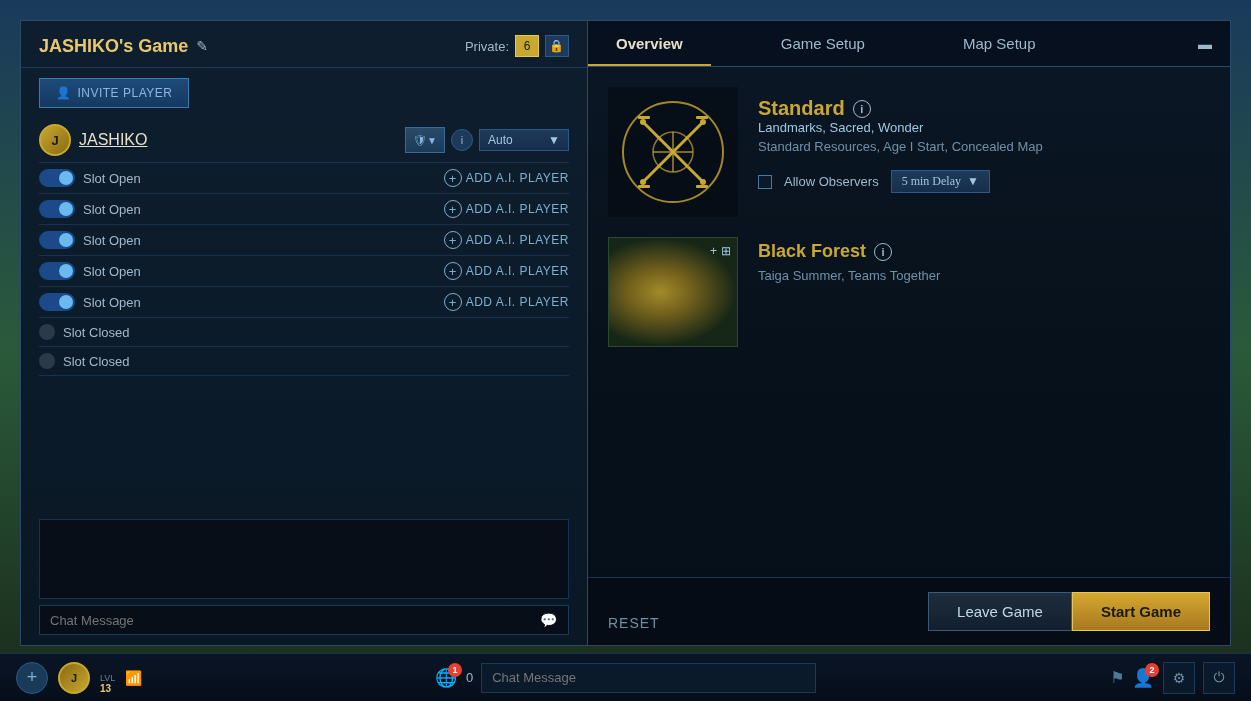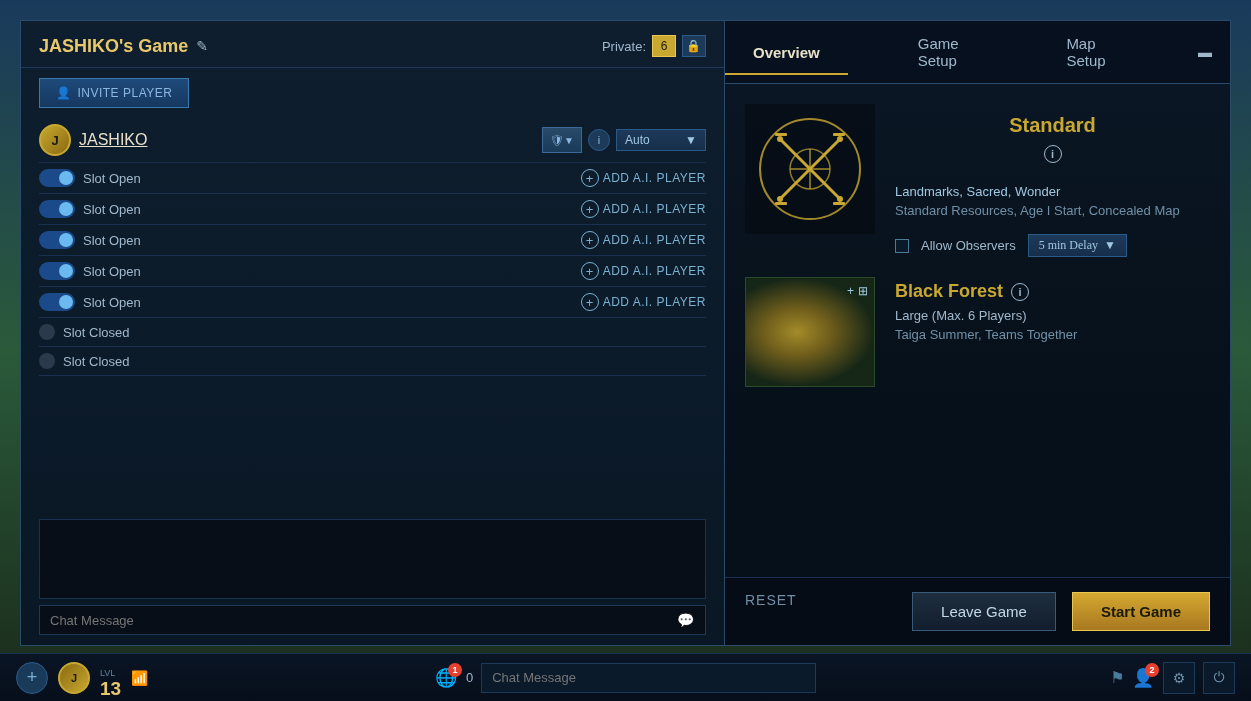--- a/index.html
+++ b/index.html
@@ -25,21 +25,21 @@
       top: 20px;
       left: 20px;
       right: 20px;
       bottom: 55px;
       display: flex;
       z-index: 10;
     }
 
     
     .left-panel {
-      width: 705px;
+      width: 568px;
       background: linear-gradient(180deg, #0e1e2e 0%, #0a1825 100%);
       border: 1px solid #2a4a6a;
       display: flex;
       flex-direction: column;
     }
 
     .left-header {
       padding: 14px 18px 10px;
       border-bottom: 1px solid #1e3a5a;
       display: flex;
@@ -418,22 +418,21 @@
       padding-top: 10px;
     }
 
     .mode-title {
       color: #c8a830;
       font-size: 20px;
       font-weight: bold;
       display: flex;
       align-items: center;
       gap: 8px;
-      margin-bottom: 21px;
-      flex-direction: column;
+      margin-bottom: 0;
     }
 
     .info-circle {
       width: 18px;
       height: 18px;
       border: 1px solid #a0b8cc;
       border-radius: 50%;
       display: flex;
       align-items: center;
       justify-content: center;
@@ -551,25 +550,24 @@
     }
 
     .map-biome {
       color: #7090a8;
       font-size: 13px;
     }
 
     
     .bottom-bar {
       display: flex;
-      align-items: flex-start;
+      align-items: flex-end;
       padding: 14px 20px;
       border-top: 1px solid #1a3050;
       background: rgba(5,12,22,0.9);
-      gap: 16px;
     }
 
     .reset-btn {
       background: transparent;
       border: none;
       color: #7090a8;
       font-size: 14px;
       cursor: pointer;
       letter-spacing: 1px;
       text-transform: uppercase;
@@ -647,21 +645,21 @@
     }
 
     .tb-lvl-label {
       color: #6080a0;
       font-size: 9px;
       margin-top: 12px;
     }
 
     .tb-lvl-num {
       color: #e8c86a;
-      font-size: 19px;
+      font-size: 10px;
       font-weight: bold;
     }
 
     .tb-wifi {
       color: #7090a8;
       font-size: 14px;
     }
 
     .tb-spacer { flex: 1; }
 
@@ -910,21 +908,20 @@
             <div class="map-overlay-icons">
               <span class="map-icon">+</span>
               <span class="map-icon">⊞</span>
             </div>
           </div>
           <div class="map-info">
             <div class="map-title">
               <span>Black Forest</span>
               <div class="info-circle">i</div>
             </div>
-            <div class="map-size">Large (Max. 6 Players)</div>
             <div class="map-biome">Taiga Summer, Teams Together</div>
           </div>
         </div>
 
       </div>
 
       <div class="bottom-bar">
         <button class="reset-btn">RESET</button>
         <div class="spacer"></div>
         <button class="leave-btn">Leave Game</button>

